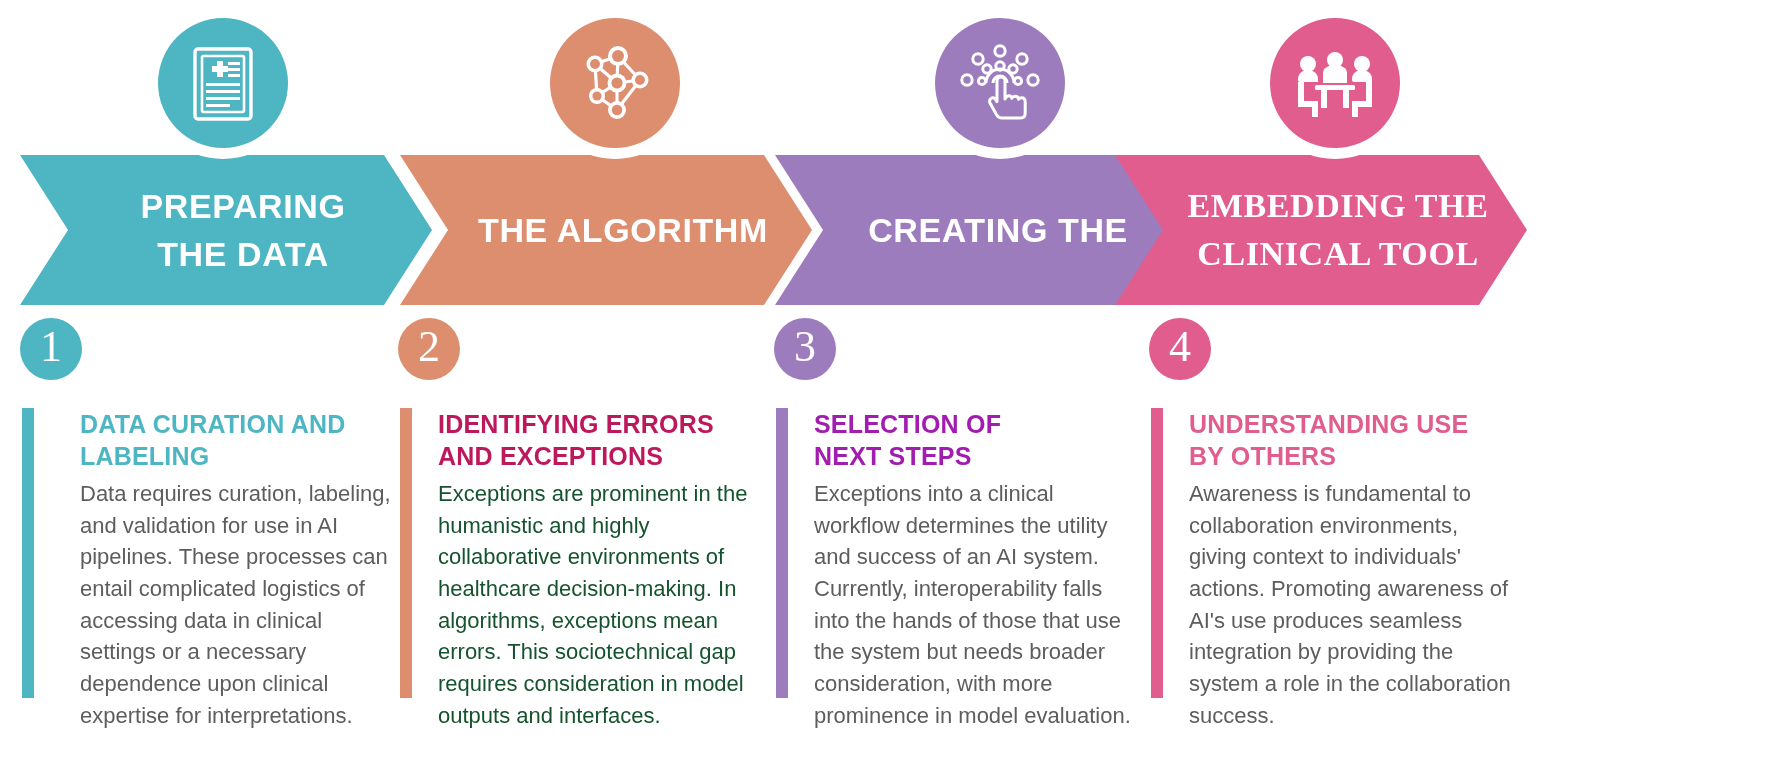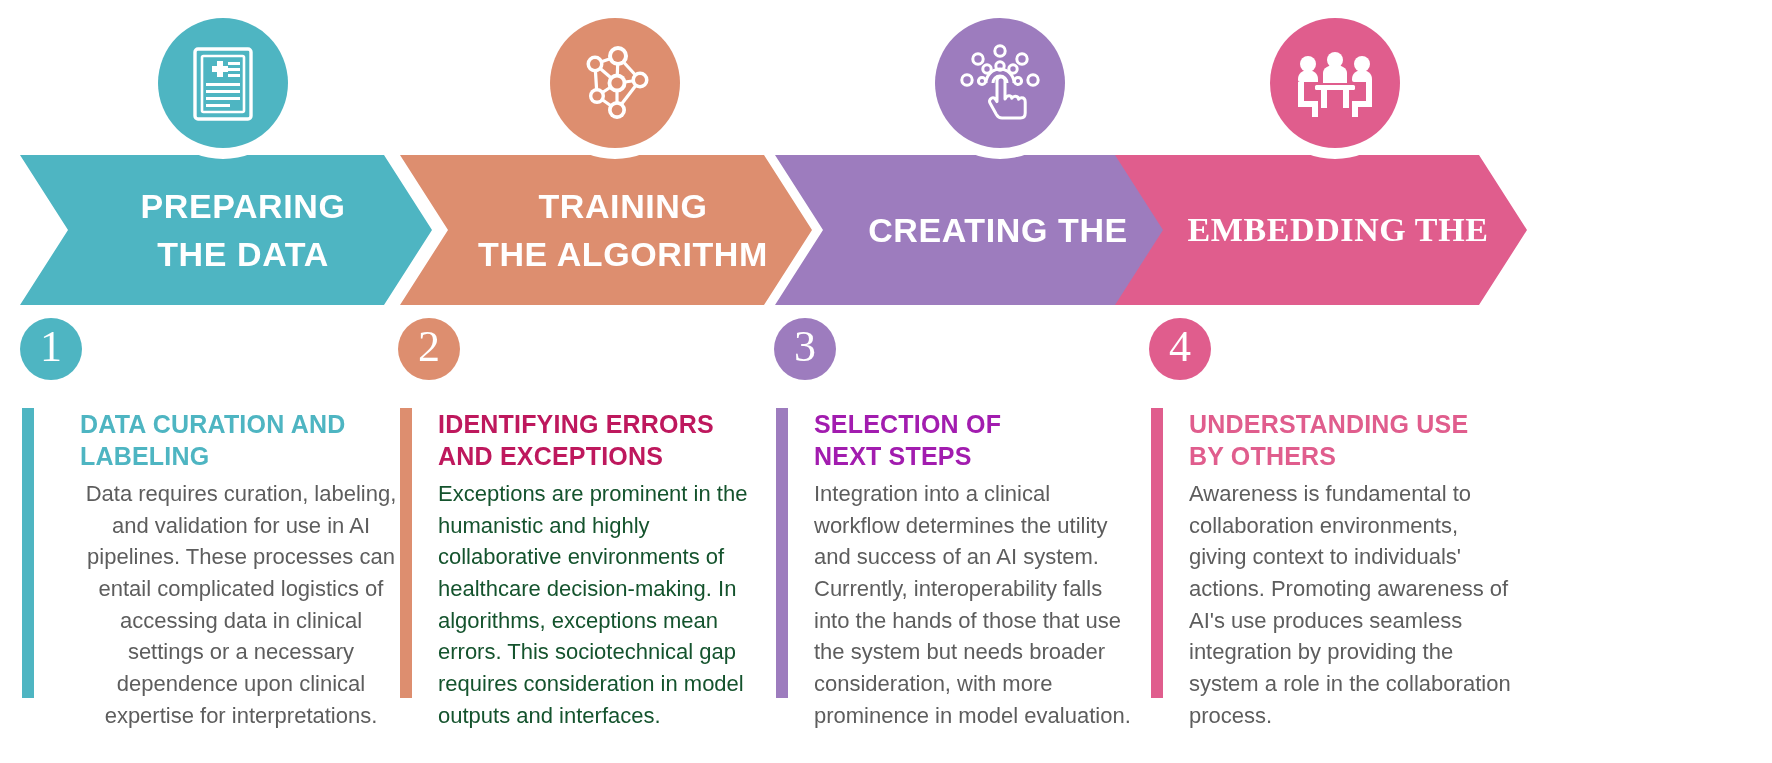--- a/index.html
+++ b/index.html
@@ -109,21 +109,20 @@
         </svg>
       </div>
     </div>
 
     <div class="step" style="left:400px;width:412px;">
       <div class="arrow-wrap">
         <div class="arrow">
           <div class="arrow-shape" id="arrow-2" style="background: rgb(221, 142, 111);"></div>
         </div>
         <div class="banner-label">
-          <span>TRAINING</span>
           <span>THE ALGORITHM</span>
         </div>
       </div>
       <div class="medallion" id="med-2" style="left: 150px; background: rgb(221, 142, 111);">
         <svg width="86" height="86" viewBox="0 0 86 86" aria-hidden="true">
           <g stroke="#ffffff" stroke-width="3.2" fill="none">
             <line x1="23" y1="24" x2="46" y2="16"></line>
             <line x1="46" y1="16" x2="45" y2="43"></line>
             <line x1="23" y1="24" x2="45" y2="43"></line>
             <line x1="45" y1="43" x2="68" y2="40"></line>
@@ -184,20 +183,21 @@
       </div>
     </div>
 
     <div class="step" style="left:1115px;width:412px;font-family:Liberation Serif, serif;">
       <div class="arrow-wrap">
         <div class="arrow">
           <div class="arrow-shape" id="arrow-4" style="background: rgb(224, 93, 141);"></div>
         </div>
         <div class="banner-label">
           <span>EMBEDDING THE</span>
+          <span>CLINICAL TOOL</span>
         </div>
       </div>
       <div class="medallion" id="med-4" style="left: 155px; background: rgb(224, 93, 141);">
         <svg width="88" height="88" viewBox="0 0 88 88" aria-hidden="true">
           <g fill="#ffffff">
             <circle cx="44" cy="21" r="8"></circle>
             <path d="M32 34c0-5 5.4-8 12-8s12 3 12 8v10H32z"></path>
             <circle cx="17" cy="25" r="8"></circle>
             <path d="M7 40c0-5.5 4.6-9 10-9s10 3.5 10 9v3H9a2 2 0 0 1-2-2z"></path>
             <path d="M7 43h6v22H7z"></path>
@@ -231,21 +231,21 @@
     <span>4</span>
   </div>
 
   <div class="col" style="left:22px;padding-left:20px;">
     <div class="col-bar" id="bar-1" style="background: rgb(78, 181, 194); height: 290px;"></div>
     <div class="col-body">
       <div class="col-head" id="head-1" style="color: rgb(78, 181, 194);">
         <span>DATA CURATION AND</span><br>
         <span>LABELING</span>
       </div>
-      <p class="col-text" style="color: rgb(93, 93, 93); text-align: center;">Data requires curation, labeling, and validation for use in AI pipelines. These processes can entail complicated logistics of accessing data in clinical settings or a necessary dependence upon clinical expertise for interpretations.</p>
+      <p class="col-text" style="color: rgb(93, 93, 93);">Data requires curation, labeling, and validation for use in AI pipelines. These processes can entail complicated logistics of accessing data in clinical settings or a necessary dependence upon clinical expertise for interpretations.</p>
     </div>
   </div>
 
   <div class="col" style="left:400px;">
     <div class="col-bar" id="bar-2" style="background: rgb(221, 142, 111); height: 290px;"></div>
     <div class="col-body">
       <div class="col-head" id="head-2" style="color: #be185d;">
         <span>IDENTIFYING ERRORS</span><br>
         <span>AND EXCEPTIONS</span>
       </div>
@@ -253,28 +253,28 @@
     </div>
   </div>
 
   <div class="col" style="left:776px;">
     <div class="col-bar" id="bar-3" style="background: rgb(157, 124, 190); height: 290px;"></div>
     <div class="col-body">
       <div class="col-head" id="head-3" style="color: #a21caf;">
         <span>SELECTION OF</span><br>
         <span>NEXT STEPS</span>
       </div>
-      <p class="col-text" style="color: rgb(93, 93, 93);">Integration into a clinical workflow determines the utility and success of an AI system. Currently, interoperability falls into the hands of those that use the system but needs broader consideration, with more prominence in model evaluation.</p>
+      <p class="col-text" style="color: rgb(93, 93, 93);">Exceptions into a clinical workflow determines the utility and success of an AI system. Currently, interoperability falls into the hands of those that use the system but needs broader consideration, with more prominence in model evaluation.</p>
     </div>
   </div>
 
   <div class="col" style="left:1151px;">
     <div class="col-bar" id="bar-4" style="background: rgb(224, 93, 141); height: 290px;"></div>
     <div class="col-body">
       <div class="col-head" id="head-4" style="color: rgb(224, 93, 141);">
         <span>UNDERSTANDING USE</span><br>
         <span>BY OTHERS</span>
       </div>
-      <p class="col-text" style="color: rgb(93, 93, 93);">Awareness is fundamental to collaboration environments, giving context to individuals' actions. Promoting awareness of AI's use produces seamless integration by providing the system a role in the collaboration process.</p>
+      <p class="col-text" style="color: rgb(93, 93, 93);">Awareness is fundamental to collaboration environments, giving context to individuals' actions. Promoting awareness of AI's use produces seamless integration by providing the system a role in the collaboration success.</p>
     </div>
   </div>
 
 </div>
 
 </body></html>

